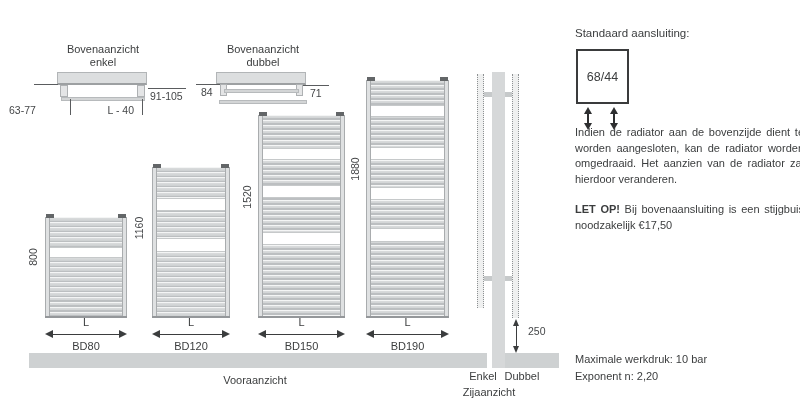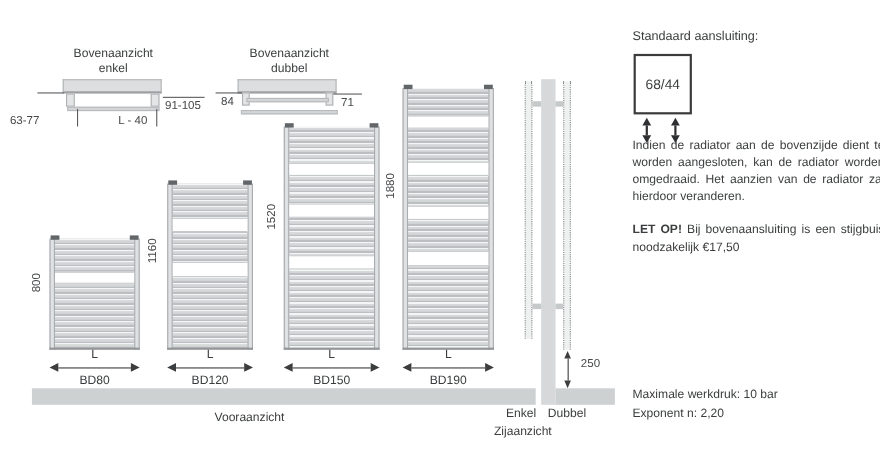--- a/index.html
+++ b/index.html
@@ -5,21 +5,21 @@
   * { margin:0; padding:0; box-sizing:border-box; }
   html,body { width:800px; height:419px; }
   body {
     position:relative;
     background:#ffffff;
     font-family:"Liberation Sans", sans-serif;
     color:#3b3d3e;
     overflow:hidden;
   }
   .dim  { position:absolute; font-size:10.5px; line-height:12px; color:#454749; }
-  .cap-label { position:absolute; font-size:11px; line-height:13px; }
+  .cap-label { position:absolute; font-size:11px; line-height:13px; text-align:center; }
 
   .dimline { position:absolute; height:1px; background:#5a5c5e; }
   .dimtick { position:absolute; width:1px;  background:#5a5c5e; }
 
   
   .tv-title { position:absolute; width:100px; text-align:center; font-size:11px; line-height:13px; }
   .tv-bar  { position:absolute; height:13px; background:#dcdedf; border:1px solid #b2b5b7; border-bottom:2px solid #9da0a2; }
   .tv-foot { position:absolute; background:#e4e5e6; border:1px solid #aeb1b3; }
   .tv-pipe { position:absolute; background:#d3d5d6; border:1px solid #b7babc; }
 

